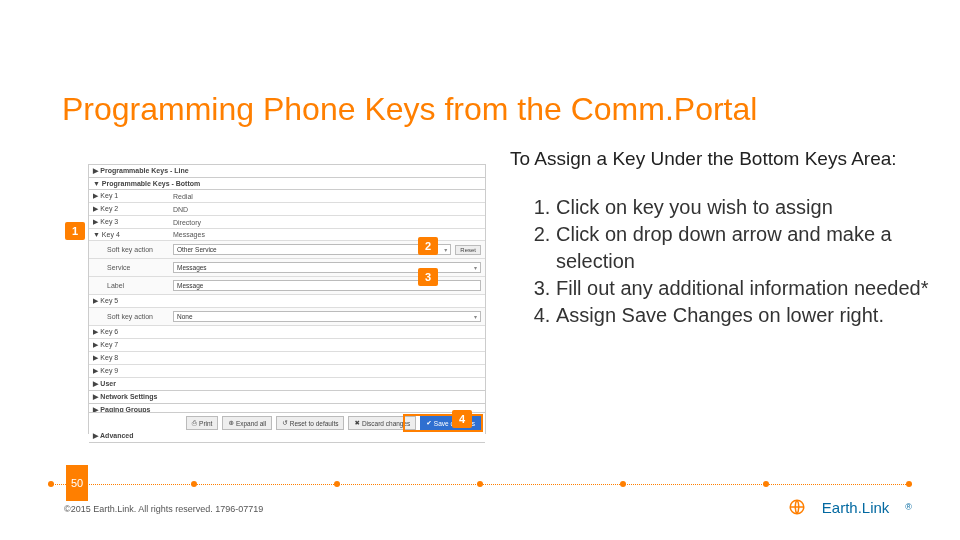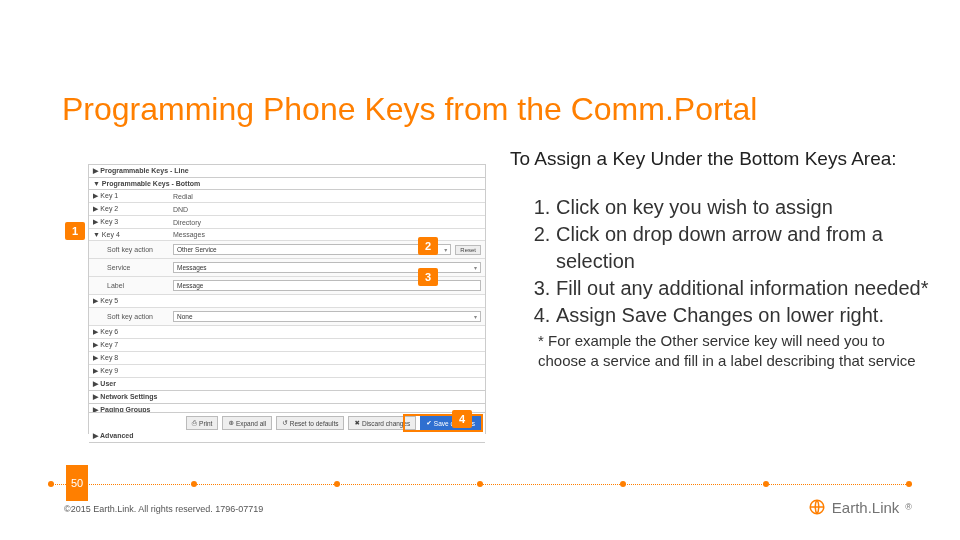--- a/index.html
+++ b/index.html
@@ -183,22 +183,22 @@
     position: absolute;
     left: 64px; top: 504px;
     font-size: 9px;
     color: #555;
   }
   .logo {
     position: absolute;
     right: 48px; top: 498px;
     display: flex;
     align-items: center;
-    gap: 6px;
-    color: #737373;
+    gap: 16px;
+    color: #0369a1;
     font-size: 15px;
   }
   .logo svg { width: 18px; height: 18px; }
 </style>
 </head>
 <body>
 
 <h1 class="slide-title">Programming Phone Keys from the Comm.Portal</h1>
 
 <div class="screenshot">
@@ -300,25 +300,24 @@
 
 <div class="badge b1">1</div>
 <div class="badge b2">2</div>
 <div class="badge b3">3</div>
 <div class="badge b4">4</div>
 
 <div class="instructions">
   <h2>To Assign a Key Under the Bottom Keys Area:</h2>
   <ol>
     <li>Click on key you wish to assign</li>
-    <li>Click on drop down arrow and from a selection</li>
+    <li>Click on drop down arrow and make a selection</li>
     <li>Fill out any additional information needed*</li>
     <li>Assign Save Changes on lower right.</li>
   </ol>
-  <div class="note">* For example the Other service key will need you to choose a service and fill in a label describing that service</div>
 </div>
 
 <div class="footer-line"></div>
 <div class="footer-dots">
   <span></span>
     <span></span>
     <span></span>
     <span></span>
     <span></span>
     <span></span>

